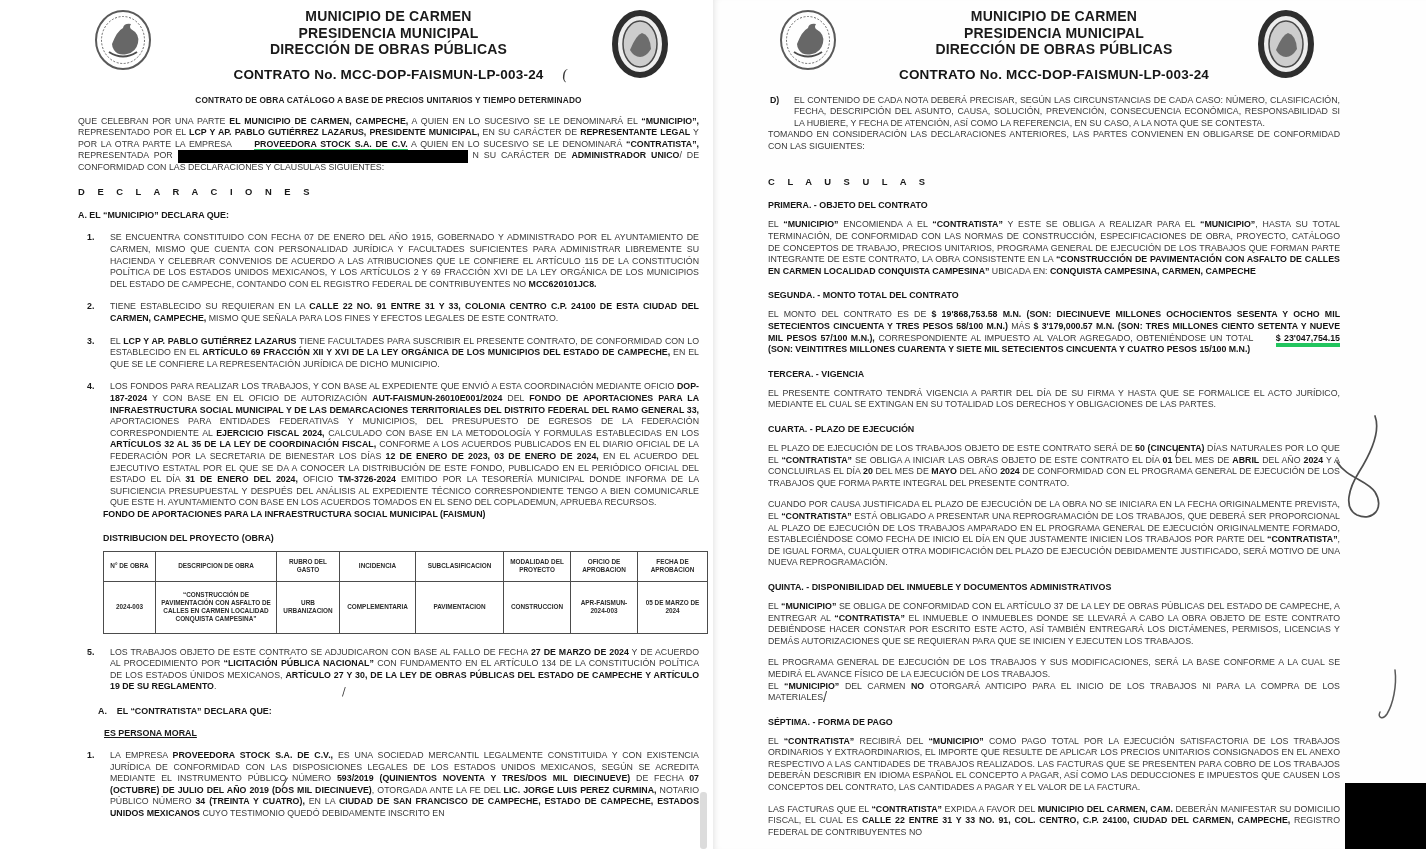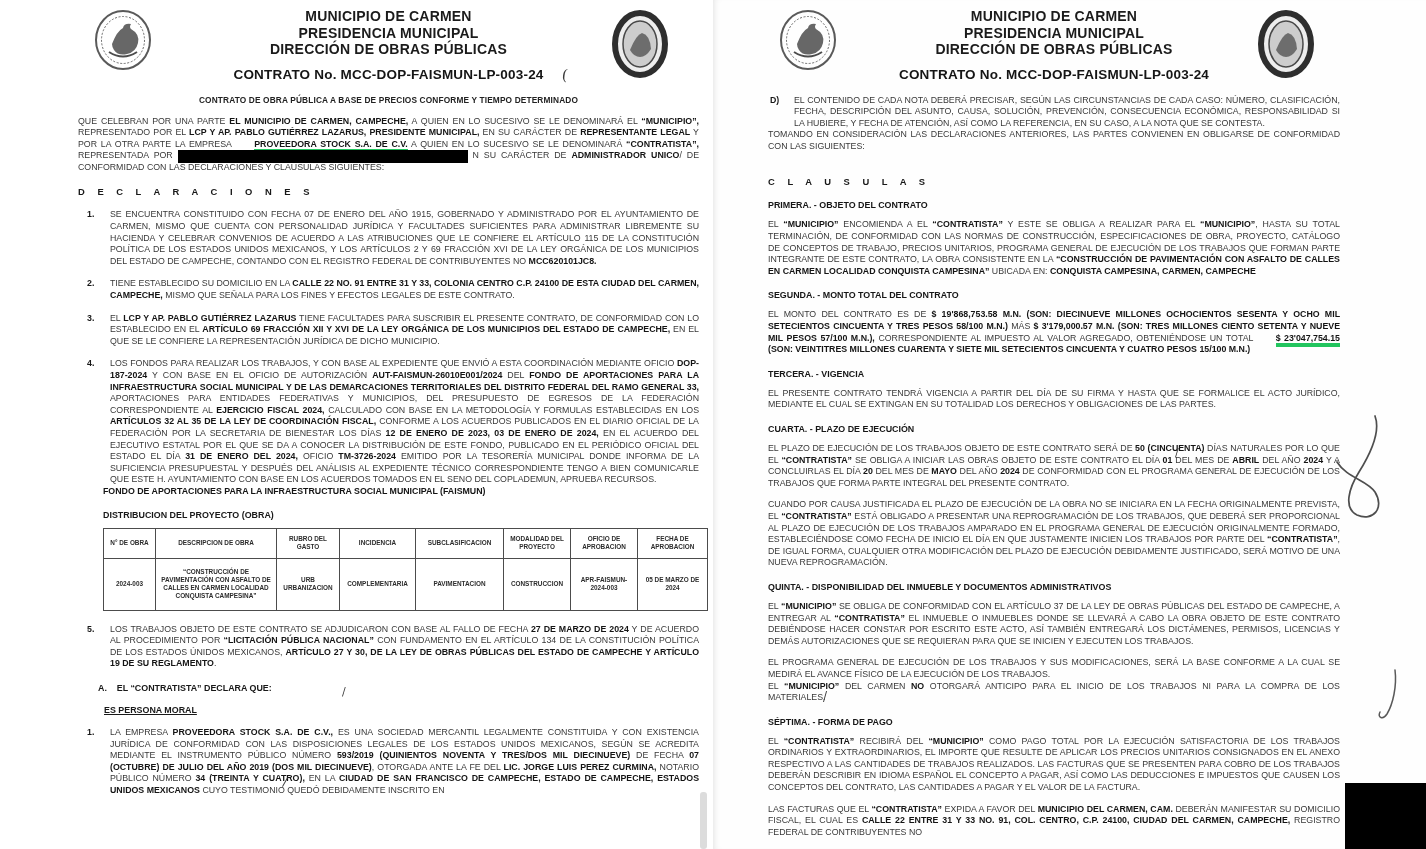--- a/index.html
+++ b/index.html
@@ -65,34 +65,35 @@
       <path d="M18 40 q6 -15 12 -17 q8 2 9 16 q-5 8 -11 8 q-6 0 -10 -7 z" fill="#555" opacity="0.8"></path>
     </svg>
 
     <div class="page-inner-left">
       <div class="hdr">
         <div class="hdr-line">MUNICIPIO DE CARMEN</div>
         <div class="hdr-line">PRESIDENCIA MUNICIPAL</div>
         <div class="hdr-line">DIRECCIÓN DE OBRAS PÚBLICAS</div>
       </div>
       <div class="contract-no">CONTRATO No. MCC-DOP-FAISMUN-LP-003-24</div>
-      <div class="subtitle">CONTRATO DE OBRA PÚBLICA A BASE DE PRECIOS CONFORME Y TIEMPO DETERMINADO</div>
+      <div class="subtitle">CONTRATO DE OBRA CATÁLOGO A BASE DE PRECIOS UNITARIOS Y TIEMPO DETERMINADO</div>
 
       <div class="para" style="margin-top:11px;"><span>QUE CELEBRAN POR UNA PARTE </span><span class="b">EL MUNICIPIO DE CARMEN, CAMPECHE,</span><span> A QUIEN EN LO SUCESIVO SE LE DENOMINARÁ EL </span><span class="b">“MUNICIPIO”,</span><span> REPRESENTADO POR EL </span><span class="b">LCP Y AP. PABLO GUTIÉRREZ LAZARUS, PRESIDENTE MUNICIPAL,</span><span> EN SU CARÁCTER DE </span><span class="b">REPRESENTANTE LEGAL</span><span> Y POR LA OTRA PARTE LA EMPRESA </span><span class="b u-red">PROVEEDORA STOCK S.A. DE C.V.</span><span> A QUIEN EN LO SUCESIVO SE LE DENOMINARÁ </span><span class="b">“CONTRATISTA”,</span><span> REPRESENTADA POR </span><span class="redact" style="width: 290px;"></span><span> N SU CARÁCTER DE </span><span class="b">ADMINISTRADOR UNICO</span><span>/ DE CONFORMIDAD CON LAS DECLARACIONES Y CLAUSULAS SIGUIENTES:</span></div>
 
       <div class="section-head" style="margin-top:13px;">D E C L A R A C I O N E S</div>
 
+      <div class="sub-head" style="margin-top:13px;">A. EL “MUNICIPIO” DECLARA QUE:</div>
 
       <div class="item" style="margin-top:12px;">
         <span class="item-num">1.</span>
         <div class="para"><span>SE ENCUENTRA CONSTITUIDO CON FECHA 07 DE ENERO DEL AÑO 1915, GOBERNADO Y ADMINISTRADO POR EL AYUNTAMIENTO DE CARMEN, MISMO QUE CUENTA CON PERSONALIDAD JURÍDICA Y FACULTADES SUFICIENTES PARA ADMINISTRAR LIBREMENTE SU HACIENDA Y CELEBRAR CONVENIOS DE ACUERDO A LAS ATRIBUCIONES QUE LE CONFIERE EL ARTÍCULO 115 DE LA CONSTITUCIÓN POLÍTICA DE LOS ESTADOS UNIDOS MEXICANOS, Y LOS ARTÍCULOS 2 Y 69 FRACCIÓN XVI DE LA LEY ORGÁNICA DE LOS MUNICIPIOS DEL ESTADO DE CAMPECHE, CONTANDO CON EL REGISTRO FEDERAL DE CONTRIBUYENTES NO </span><span class="b">MCC620101JC8.</span></div>
       </div>
       <div class="item" style="margin-top:11px;">
         <span class="item-num">2.</span>
-        <div class="para"><span>TIENE ESTABLECIDO SU DOMICILIO EN LA </span><span class="b">CALLE 22 NO. 91 ENTRE 31 Y 33, COLONIA CENTRO C.P. 24100 DE ESTA CIUDAD DEL CARMEN, CAMPECHE,</span><span> MISMO QUE SEÑALA PARA LOS FINES Y EFECTOS LEGALES DE ESTE CONTRATO.</span></div>
+        <div class="para"><span>TIENE ESTABLECIDO SU REQUIERAN EN LA </span><span class="b">CALLE 22 NO. 91 ENTRE 31 Y 33, COLONIA CENTRO C.P. 24100 DE ESTA CIUDAD DEL CARMEN, CAMPECHE,</span><span> MISMO QUE SEÑALA PARA LOS FINES Y EFECTOS LEGALES DE ESTE CONTRATO.</span></div>
       </div>
       <div class="item" style="margin-top:11px;">
         <span class="item-num">3.</span>
         <div class="para"><span>EL </span><span class="b">LCP Y AP. PABLO GUTIÉRREZ LAZARUS</span><span> TIENE FACULTADES PARA SUSCRIBIR EL PRESENTE CONTRATO, DE CONFORMIDAD CON LO ESTABLECIDO EN EL </span><span class="b">ARTÍCULO 69 FRACCIÓN XII Y XVI DE LA LEY ORGÁNICA DE LOS MUNICIPIOS DEL ESTADO DE CAMPECHE,</span><span> EN EL QUE SE LE CONFIERE LA REPRESENTACIÓN JURÍDICA DE DICHO MUNICIPIO.</span></div>
       </div>
       <div class="item" style="margin-top:11px;">
         <span class="item-num">4.</span>
         <div class="para"><span>LOS FONDOS PARA REALIZAR LOS TRABAJOS, Y CON BASE AL EXPEDIENTE QUE ENVIÓ A ESTA COORDINACIÓN MEDIANTE OFICIO </span><span class="b">DOP-187-2024</span><span> Y CON BASE EN EL OFICIO DE AUTORIZACIÓN </span><span class="b">AUT-FAISMUN-26010E001/2024</span><span> DEL </span><span class="b">FONDO DE APORTACIONES PARA LA INFRAESTRUCTURA SOCIAL MUNICIPAL Y DE LAS DEMARCACIONES TERRITORIALES DEL DISTRITO FEDERAL DEL RAMO GENERAL 33,</span><span> APORTACIONES PARA ENTIDADES FEDERATIVAS Y MUNICIPIOS, DEL PRESUPUESTO DE EGRESOS DE LA FEDERACIÓN CORRESPONDIENTE AL </span><span class="b">EJERCICIO FISCAL 2024,</span><span> CALCULADO CON BASE EN LA METODOLOGÍA Y FORMULAS ESTABLECIDAS EN LOS </span><span class="b">ARTÍCULOS 32 AL 35 DE LA LEY DE COORDINACIÓN FISCAL,</span><span> CONFORME A LOS ACUERDOS PUBLICADOS EN EL DIARIO OFICIAL DE LA FEDERACIÓN POR LA SECRETARIA DE BIENESTAR LOS DÍAS </span><span class="b">12 DE ENERO DE 2023, 03 DE ENERO DE 2024,</span><span> EN EL ACUERDO DEL EJECUTIVO ESTATAL POR EL QUE SE DA A CONOCER LA DISTRIBUCIÓN DE ESTE FONDO, PUBLICADO EN EL PERIÓDICO OFICIAL DEL ESTADO EL DÍA </span><span class="b">31 DE ENERO DEL 2024,</span><span> OFICIO </span><span class="b">TM-3726-2024</span><span> EMITIDO POR LA TESORERÍA MUNICIPAL DONDE INFORMA DE LA SUFICIENCIA PRESUPUESTAL Y DESPUÉS DEL ANÁLISIS AL EXPEDIENTE TÉCNICO CORRESPONDIENTE TENGO A BIEN COMUNICARLE QUE ESTE H. AYUNTAMIENTO CON BASE EN LOS ACUERDOS TOMADOS EN EL SENO DEL COPLADEMUN, APRUEBA RECURSOS.</span></div>
       </div>
 

